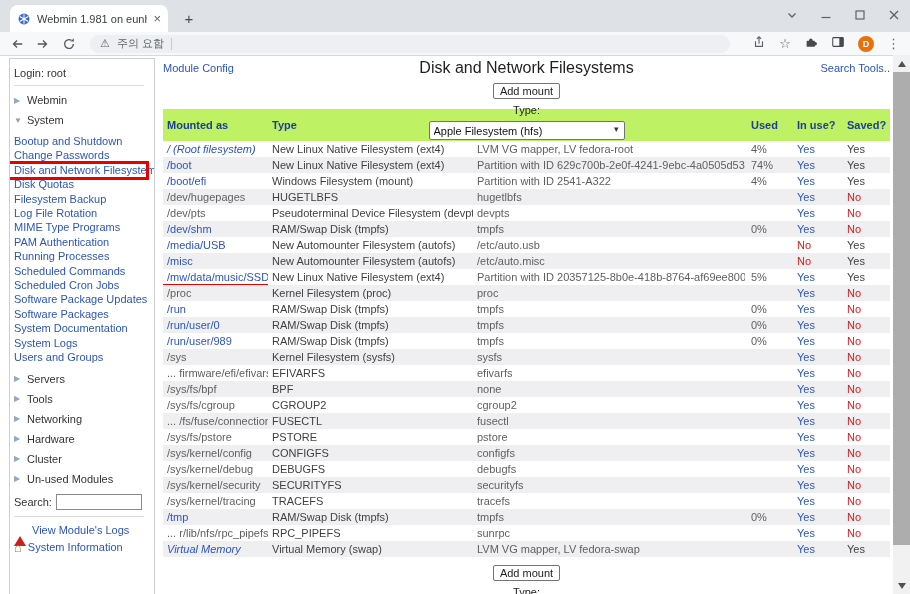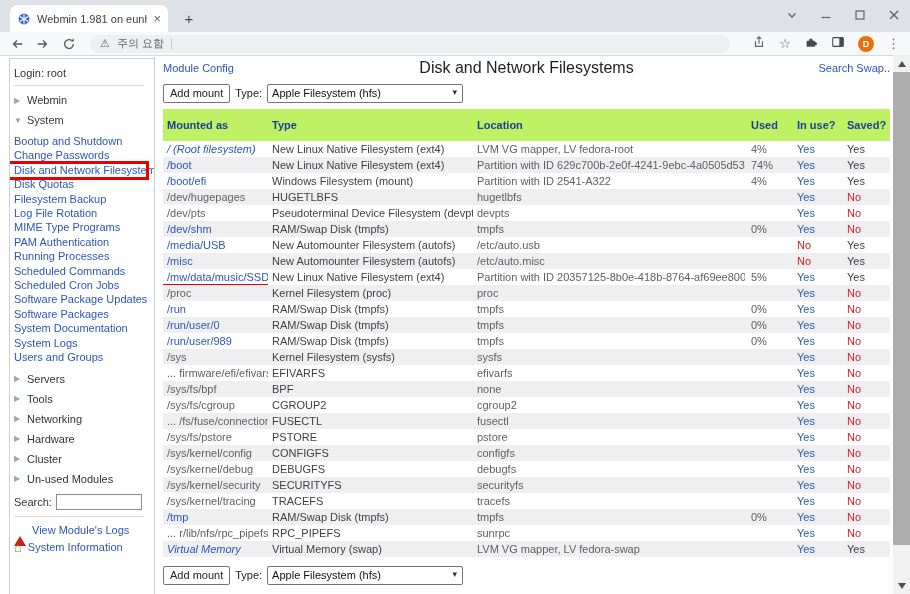--- a/index.html
+++ b/index.html
@@ -66,21 +66,21 @@
   
   .hl-box { position:absolute; border:3px solid #e60000; pointer-events:none; z-index:6; }
   .hl-box.side { left:-11px; top:-2px; width:146px; height:19px; }
   .hl-box.row { left:-9px; top:-3px; width:739px; height:21px; }
   
   .content { position:absolute; left:163px; top:2px; width:727px; }
   .mod-head { position:relative; height:19px; display:flex; align-items:center; }
   .link { color:#2d55b8; text-decoration:none; font-size:11px; position:relative; z-index:1; }
   .page-title { position:absolute; left:0; right:0; text-align:center; font-size:16px; color:#1f1f1f; z-index:0; }
   .search-docs { margin-left:auto; }
-  .controls { display:flex; align-items:center; gap:5px; margin-top:6px; height:20px; font-size:11px; color:#222; }
+  .controls { display:flex; align-items:center; gap:5px; margin-top:6px; height:20px; font-size:11px; color:#222;flex-direction:column; }
   .addmount { font-size:11px; padding:1px 6px; background:#fff; border:1px solid #747474; border-radius:2px; color:#222; height:19px; }
   .selwrap { position:relative; display:inline-block; }
   .selwrap::after { content:"▾"; position:absolute; right:6px; top:3px; font-size:9px; color:#333; pointer-events:none; }
   select.fstype {
     appearance:none; -webkit-appearance:none; font-size:11px; height:19px; width:196px;
     border:1px solid #747474; border-radius:2px; background:#fff; padding:0 18px 0 4px; color:#111;
     font-family:"Liberation Sans", sans-serif;
   }
   table.fs { border-collapse:collapse; table-layout:fixed; width:727px; margin-top:6px; font-size:11px; }
   table.fs th { background:#bef264; color:#1c3e96; font-weight:bold; text-align:left; height:32px; padding:0 0 0 4px; white-space:nowrap; }
@@ -258,21 +258,21 @@
           <span><span class="ic-home">⌂</span></span>
           <span>System Information</span>
         </a>
       </div>
   </aside>
 
   <main class="content">
     <div class="mod-head">
       <a class="link" href="#">Module Config</a>
       <span class="page-title">Disk and Network Filesystems</span>
-      <a class="link search-docs" href="#">Search Swap..</a>
+      <a class="link search-docs" href="#">Search Tools..</a>
     </div>
 
     <div class="controls">
       <button class="addmount">Add mount</button>
       <span>Type:</span>
       <span class="selwrap">
         <select class="fstype"><option>Apple Filesystem (hfs)</option></select>
       </span>
     </div>
 

